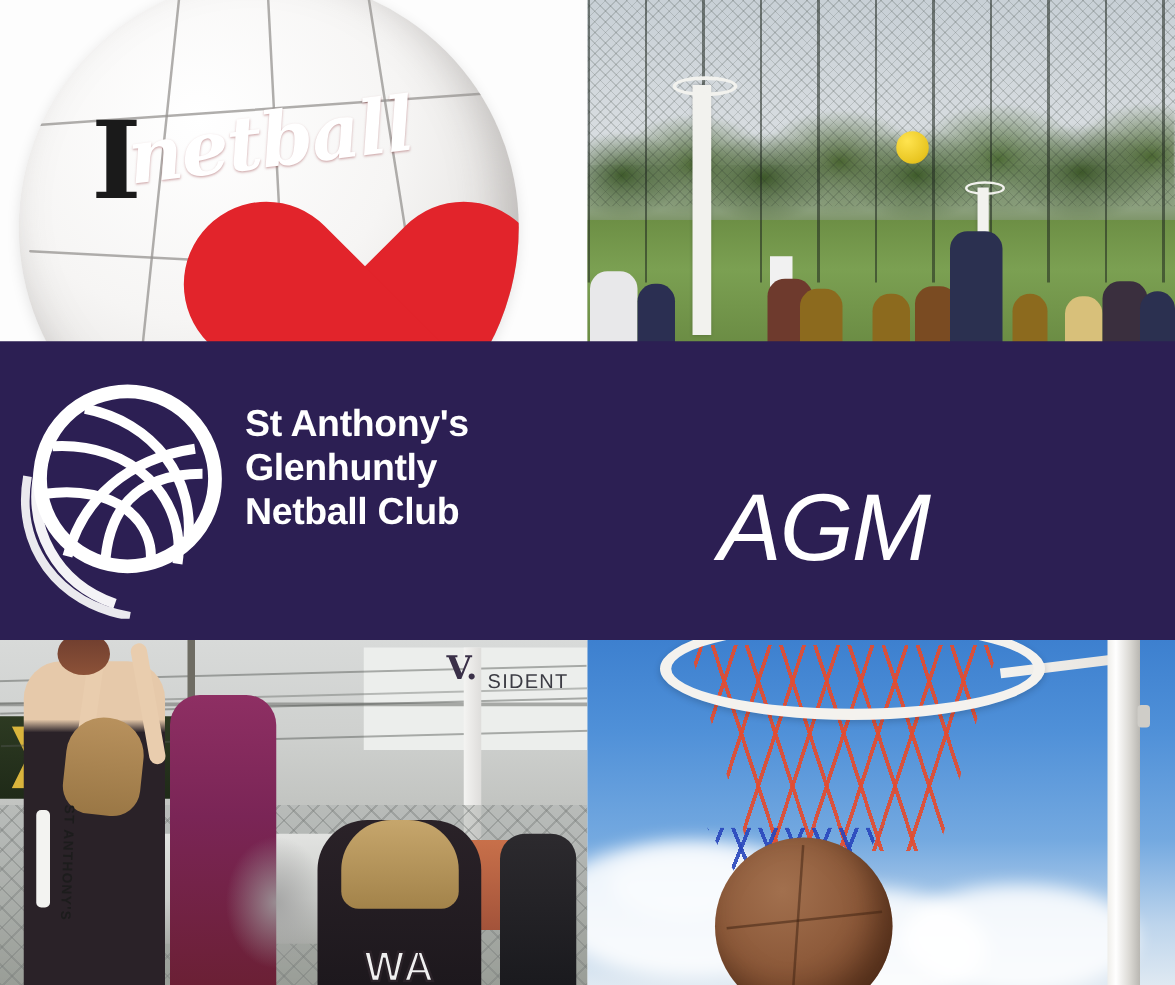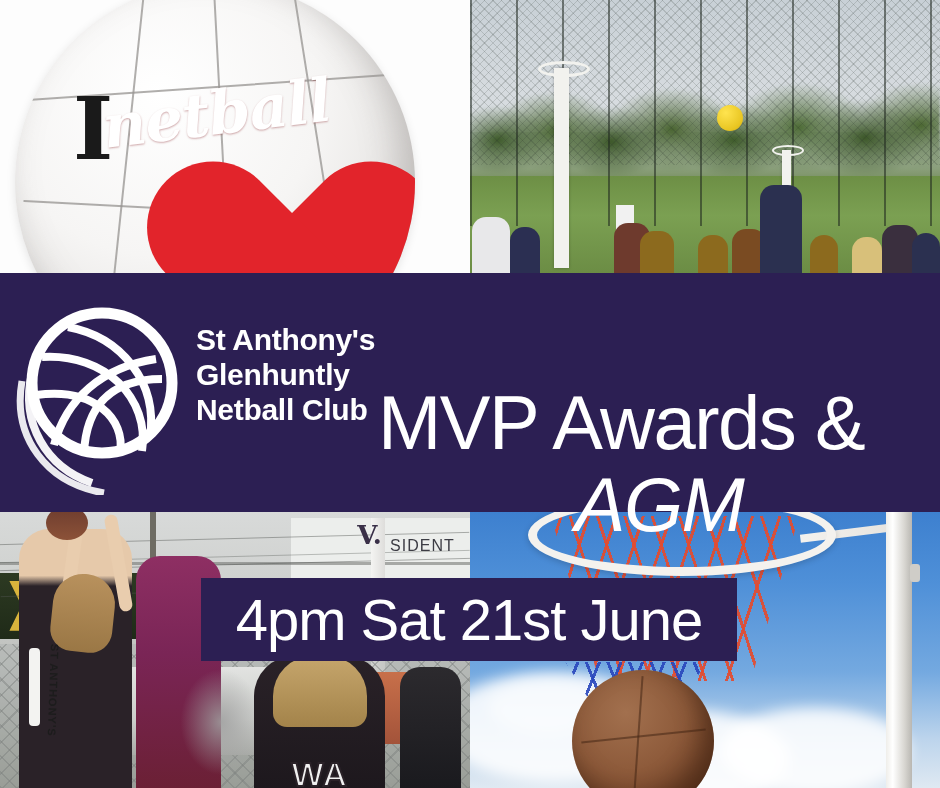--- a/index.html
+++ b/index.html
@@ -387,21 +387,17 @@
         <path d="M12 86 C2 142 36 188 94 198" stroke-width="7" opacity="0.9"></path>
       </g>
     </svg>
   </div>
 
   <div class="club-name">St Anthony's
 Glenhuntly
 Netball Club</div>
 
   <div class="event-title">
-    <span>MVP Awards &amp;</span>
     <span class="l2">AGM</span>
   </div>
 
-  <div class="date-badge">
-    <span class="date-text">4pm Sat 21st June</span>
-  </div>
 
 </div>
 
 </body></html>

